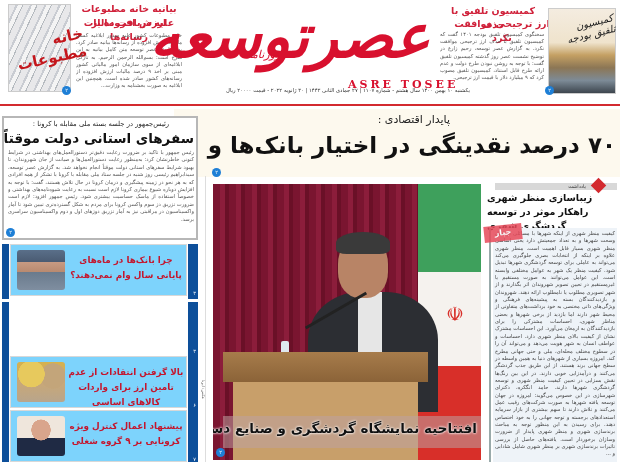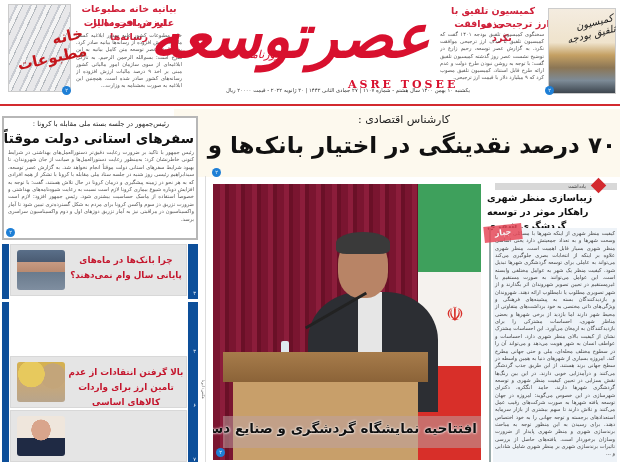--- a/index.html
+++ b/index.html
@@ -34,21 +34,21 @@
   .kicker { left: 210px; top: 113px; width: 240px; font-size: 11px; color: #222; text-align: right; }
   .headline { left: 196px; top: 132px; width: 420px; font-size: 23px; font-weight: bold; color: #111; text-align: right; white-space: nowrap; letter-spacing: -0.5px; }
 
   
   .left-box { left: 2px; top: 116px; width: 196px; height: 124px; border: 2px solid #b7b7b7; background: #fff; }
   .lb-kicker { left: 8px; top: 120px; width: 186px; font-size: 6.8px; text-align: center; color: #222; }
   .lb-title { left: 8px; top: 130px; width: 186px; font-size: 13.5px; font-weight: bold; text-align: center; color: #111; white-space: nowrap; }
   .lb-body { left: 8px; top: 149px; width: 186px; font-size: 5.2px; line-height: 7.4px; color: #555; text-align: justify; }
 
   .news-card { left: 2px; width: 196px; height: 55px; background: #fff; }
-  .nc-inner { position: absolute; left: 8px; top: 0; width: 177px; height: 52px; border: 1px solid #d8d8d8; background: #e5e5e5; }
+  .nc-inner { position: absolute; left: 8px; top: 0; width: 177px; height: 52px; border: 1px solid #d8d8d8; background: #7dd3fc; }
   .nc-leftbar { position: absolute; left: 0; top: 0; width: 7px; height: 55px; background: #0d4f9a; }
   .nc-rightbar { position: absolute; right: 0; top: 0; width: 10px; height: 55px; background: #0d4f9a; }
   .nc-page { position: absolute; right: 2px; bottom: 3px; color: #fff; font-size: 5px; }
   .nc-thumb { position: absolute; left: 6px; top: 5px; width: 48px; height: 40px; border-radius: 3px; }
   .nc-title { position: absolute; left: 56px; top: 8px; width: 118px; color: #c4162d; font-weight: bold; font-size: 8.8px; line-height: 15px; text-align: center; }
 
   
   .photo { left: 213px; top: 184px; width: 268px; height: 276px; overflow: hidden;
     background: repeating-linear-gradient(90deg, #7a1530 0 7px, #8c1d3b 7px 12px, #6a1027 12px 16px); }
   .flag { position: absolute; left: 205px; top: 0; width: 70px; height: 276px; }
@@ -102,21 +102,21 @@
 <div class="abs teaser-title" style="left:449px;top:17px;width:106px;">ارز ترجیحی موافقت نکرد</div>
 <div class="abs teaser-body" style="left:440px;top:31px;width:104px;height:62px;overflow:hidden;">سخنگوی کمیسیون تلفیق بودجه ۱۴۰۱ گفت که کمیسیون تلفیق با حذف ارز ترجیحی موافقت نکرد. به گزارش عصر توسعه، رحیم زارع در توضیح نشست عصر روز گذشته کمیسیون تلفیق گفت: با توجه به روشن نبودن طرح دولت و عدم ارائه طرح قابل استناد، کمیسیون تلفیق مصوب کرد که ۹ میلیارد دلار با قیمت ارز ترجیحی.</div>
 <div class="abs img-right">
   <span class="img-right-word">کمیسیون تلفیق بودجه</span>
 </div>
 <div class="abs num-badge" style="left:545px;top:86px;">۲</div>
 
 <div class="abs red-rule"></div>
 
 <div class="abs main-bg"></div>
-<div class="abs kicker">کارشناس اقتصادی :</div>
+<div class="abs kicker">پایدار اقتصادی :</div>
 <div class="abs headline">۷۰ درصد نقدینگی در اختیار بانک‌ها و بنیادها است</div>
 <div class="abs num-badge" style="left:212px;top:168px;">۲</div>
 
 <div class="abs left-box"></div>
 <div class="abs lb-kicker">رئیس‌جمهور در جلسه بسته ملی مقابله با کرونا :</div>
 <div class="abs lb-title">سفرهای استانی دولت موقتاً متوقف می‌شود</div>
 <div class="abs lb-body" style="height:76px;overflow:hidden;">رئیس جمهور با تاکید بر ضرورت رعایت دقیق‌تر دستورالعمل‌های بهداشتی در شرایط کنونی خاطرنشان کرد: به‌منظور رعایت دستورالعمل‌ها و صیانت از جان شهروندان، تا بهبود شرایط سفرهای استانی دولت موقتاً انجام نخواهد شد. به گزارش عصر توسعه، سیدابراهیم رئیسی روز شنبه در جلسه ستاد ملی مقابله با کرونا با تشکر از همه افرادی که به هر نحو در زمینه پیشگیری و درمان کرونا در حال تلاش هستند، گفت: با توجه به افزایش دوباره شیوع بیماری کرونا لازم است نسبت به رعایت شیوه‌نامه‌های بهداشتی و خصوصاً استفاده از ماسک حساسیت بیشتری شود. رئیس جمهور افزود: لازم است ضرورت تزریق دز سوم واکسن کرونا برای مردم به شکل گسترده‌تری تبیین شود تا آمار واکسیناسیون در مراقبتی نیز به آمار تزریق دوزهای اول و دوم واکسیناسیون سراسری برسد.</div>
 <div class="abs num-badge" style="left:6px;top:228px;">۲</div>
 
 <div class="abs news-card" style="top:244px;">
@@ -145,20 +145,21 @@
   </div>
   <div class="nc-rightbar">
       <span class="nc-page">۶</span>
     </div>
 </div>
 
 <div class="abs news-card" style="top:410px;">
   <div class="nc-leftbar"></div>
   <div class="nc-inner">
     <div class="nc-thumb" style="background:radial-gradient(ellipse at 50% 35%,#d9a58c 0 28%,transparent 29%),linear-gradient(180deg,#efe6dc 0 55%,#1f2a44 56% 100%);"></div>
+    <div class="nc-title">پیشنهاد اعمال کنترل ویژه کرونایی بر ۹ گروه شغلی</div>
   </div>
   <div class="nc-rightbar">
       <span class="nc-page">۷</span>
     </div>
 </div>
 
 <div class="abs divider-v"></div>
 <div class="abs photo-credit">عکس: ایرنا</div>
 
 <div class="abs photo">

